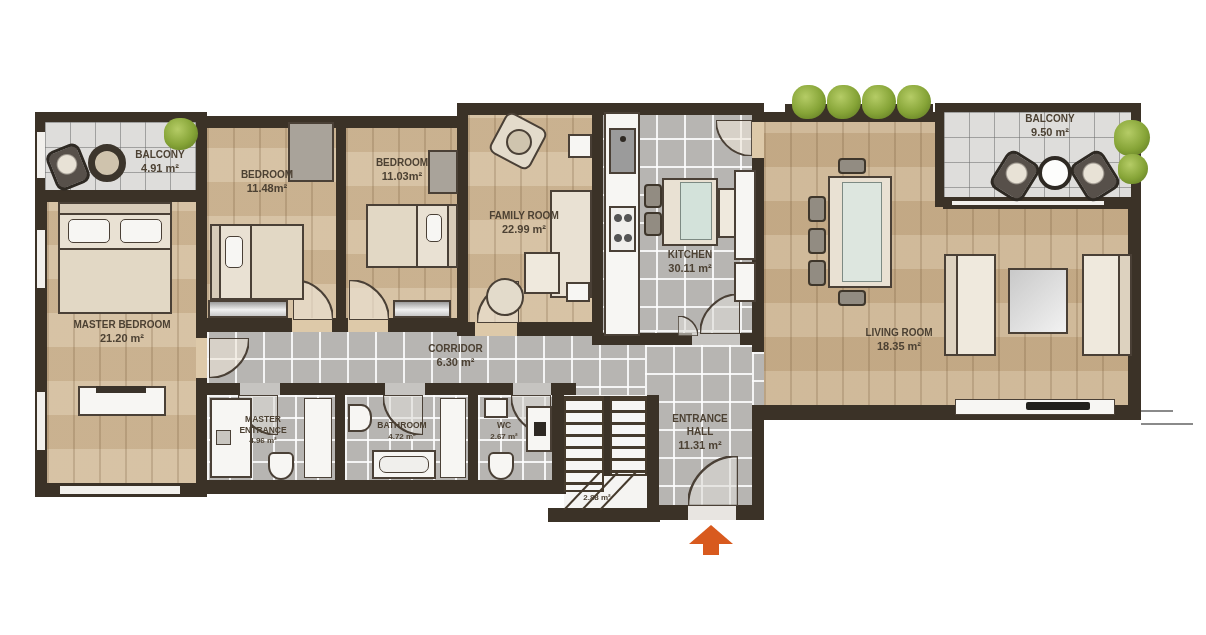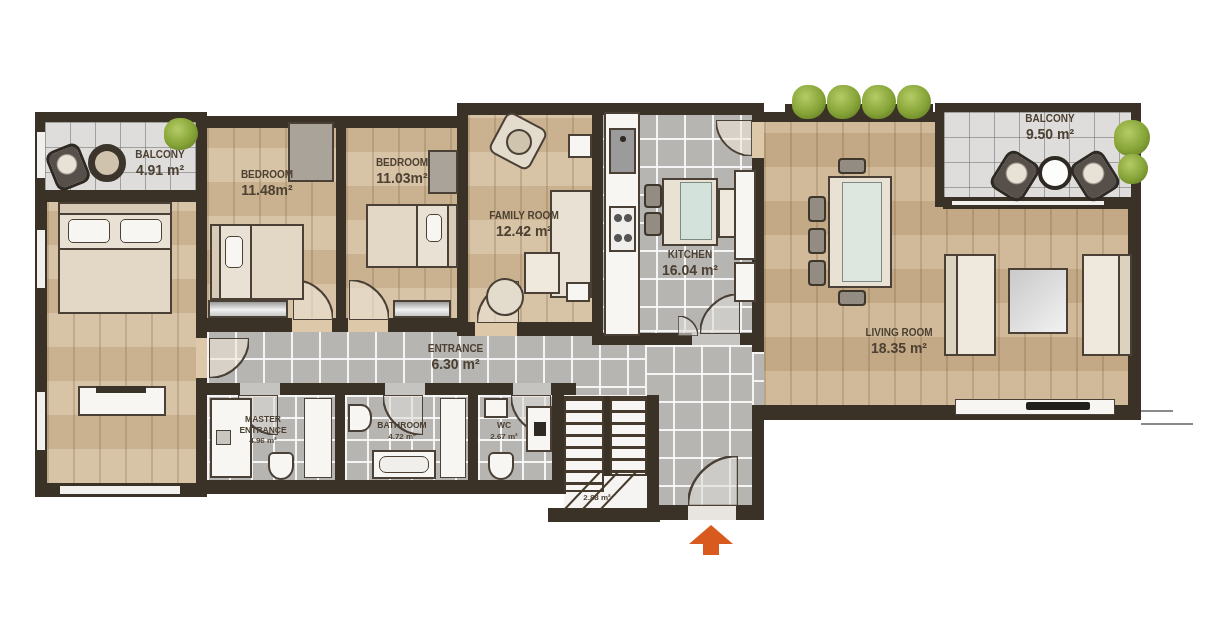--- a/index.html
+++ b/index.html
@@ -27,21 +27,21 @@
   
   .f{position:absolute;border:2px solid #4a4036;background:#e9e1d3;}
   .f.gray{background:#a9a39a;}
   .f.white{background:#f7f6f3;}
   .f.silver{background:linear-gradient(180deg,#9b9b9b,#f0f0f0 55%,#c7c7c7);}
   .ch{position:absolute;border:2px solid #3e362b;background:#928c82;border-radius:4px;}
   .round{border-radius:50%;}
   .dk{position:absolute;border:3px solid #2e2923;background:radial-gradient(circle at 50% 42%,#e8e2d6 0 34%,#57504a 42%);border-radius:9px;}
   
   .lb{position:absolute;color:#4c4133;font-weight:bold;text-align:center;font-size:10px;line-height:1.3;}
-  .lb .area{font-size:14px;}
+  .lb .area{font-size:11px;}
   .lb.sm{font-size:8.5px;line-height:1.25;}
   .lb.sm .area{font-size:8px;}
   
   .dr{position:absolute;}
   .dr svg{display:block;width:100%;height:100%;}
   
   .pl{position:absolute;border-radius:48% 52% 55% 45%;
       background:radial-gradient(circle at 40% 35%, #b5cc66, #86a437 55%, #647f25 88%);}
   
   .tread{position:absolute;border:2px solid #453a2c;background:
@@ -292,57 +292,65 @@
   <div class="arrow-head" style="left:689px;top:525px"></div>
   <div class="arrow-stem" style="left:703px;top:543px;width:16px;height:12px"></div>
 
   <div class="line" style="left:1141px;top:410px;width:32px;height:2px"></div>
   <div class="line" style="left:1141px;top:423px;width:52px;height:2px"></div>
 
   <div class="lb" style="left:110px;top:148px;width:100px">
     <span>BALCONY</span><br>
     <span class="area">4.91 m²</span>
   </div>
+  <div class="lb" style="left:52px;top:318px;width:140px">
+    <span>MASTER BEDROOM</span><br>
+    <span class="area">21.20 m²</span>
+  </div>
   <div class="lb" style="left:212px;top:168px;width:110px">
     <span>BEDROOM</span><br>
     <span class="area">11.48m²</span>
   </div>
   <div class="lb" style="left:348px;top:156px;width:108px">
     <span>BEDROOM</span><br>
     <span class="area">11.03m²</span>
   </div>
   <div class="lb" style="left:468px;top:209px;width:112px">
     <span>FAMILY ROOM</span><br>
-    <span class="area">12.42 m²</span>
+    <span class="area">22.99 m²</span>
   </div>
   <div class="lb" style="left:642px;top:248px;width:96px">
     <span>KITCHEN</span><br>
-    <span class="area">16.04 m²</span>
+    <span class="area">30.11 m²</span>
   </div>
   <div class="lb" style="left:843px;top:326px;width:112px">
     <span>LIVING ROOM</span><br>
     <span class="area">18.35 m²</span>
   </div>
   <div class="lb" style="left:1002px;top:112px;width:96px">
     <span>BALCONY</span><br>
     <span class="area">9.50 m²</span>
   </div>
   <div class="lb" style="left:408px;top:342px;width:95px">
-    <span>ENTRANCE</span><br>
+    <span>CORRIDOR</span><br>
     <span class="area">6.30 m²</span>
   </div>
   <div class="lb sm" style="left:228px;top:414px;width:70px">
     <span>MASTER ENTRANCE</span><br>
     <span class="area">4.96 m²</span>
   </div>
   <div class="lb sm" style="left:358px;top:420px;width:88px">
     <span>BATHROOM</span><br>
     <span class="area">4.72 m²</span>
   </div>
   <div class="lb sm" style="left:478px;top:420px;width:52px">
     <span>WC</span><br>
     <span class="area">2.67 m²</span>
   </div>
+  <div class="lb" style="left:660px;top:412px;width:80px">
+    <span>ENTRANCE HALL</span><br>
+    <span class="area">11.31 m²</span>
+  </div>
   <div class="lb sm" style="left:566px;top:492px;width:62px">
     <span class="area">2.88 m²</span>
   </div>
 
 </div>
 
 </body></html>

